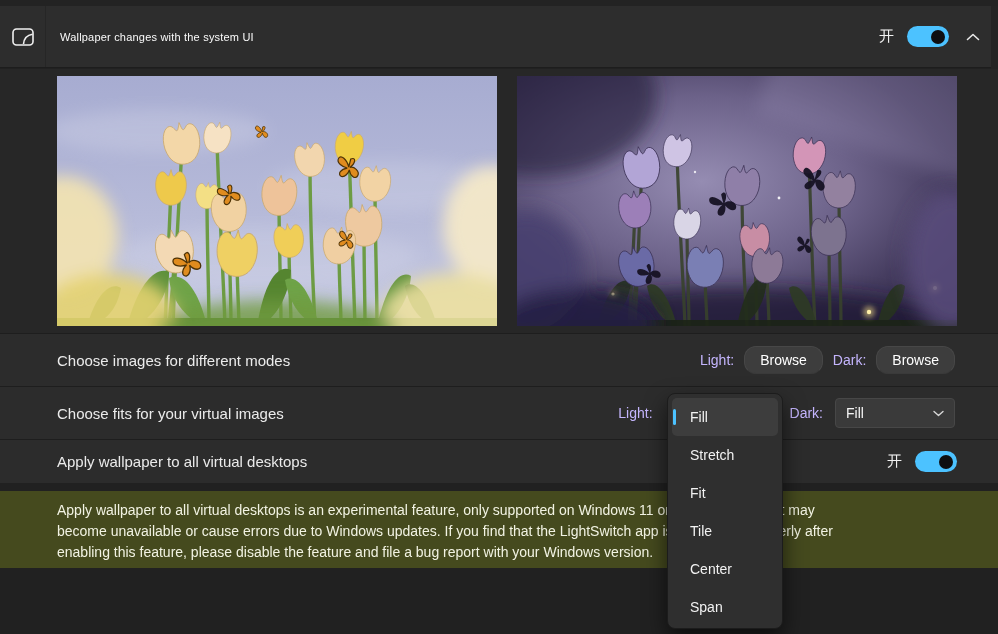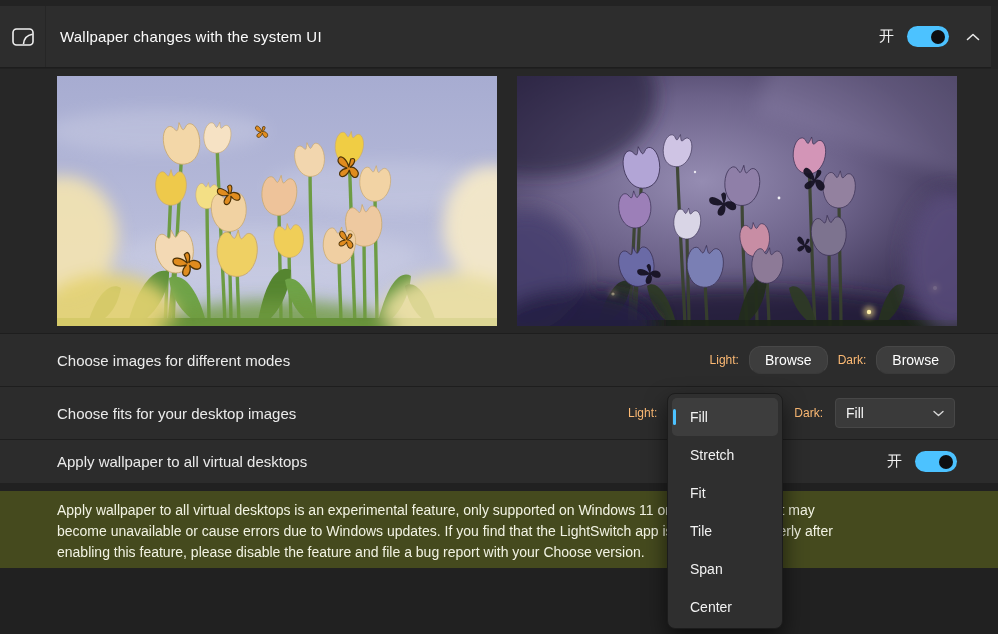--- a/index.html
+++ b/index.html
@@ -6,21 +6,21 @@
   html,body { background:#1b1b1b; }
   body { font-family:"Liberation Sans", sans-serif; }
   .app { position:relative; width:998px; height:634px; background:#212121; overflow:hidden; color:#ececec; }
 
   
   .topstrip { position:absolute; top:0; left:0; width:998px; height:6px; background:#232323; }
   .header { position:absolute; top:6px; left:0; width:998px; height:62px; background:#2d2d2d;
             border-bottom:1px solid #1d1d1d; display:flex; align-items:center; }
   .icon-cell { width:46px; height:100%; display:flex; align-items:center; justify-content:center;
                border-right:1px solid #262626; }
-  .header-title { font-size:15px; color:#fbfbfb; margin-left:14px; letter-spacing:.2px; }
+  .header-title { font-size:11px; color:#fbfbfb; margin-left:14px; letter-spacing:.2px; }
   .header-right { margin-left:auto; display:flex; align-items:center; gap:13px; padding-right:14px; }
   .edge-strip { position:absolute; top:0; right:0; width:7px; height:69px; background:#242424; }
 
   .cjk-label { font-size:15px; color:#f2f2f2; }
 
   
   .toggle { position:relative; width:42px; height:21px; border-radius:11px; background:#4cc2ff; cursor:pointer; flex:0 0 auto; }
   .toggle .knob { position:absolute; top:3.5px; right:4px; width:14px; height:14px; border-radius:50%; background:#0e0f12; }
 
   .chev-btn { display:flex; align-items:center; justify-content:center; width:22px; height:22px; }
@@ -33,21 +33,21 @@
   .preview svg { display:block; width:440px; height:250px; }
 
   
   .row { position:absolute; left:0; width:998px; background:#2c2c2c; border-top:1px solid #1e1e1e;
          display:flex; align-items:center; }
   .row-1 { top:333px; height:53px; }
   .row-2 { top:386px; height:53px; }
   .row-3 { top:439px; height:44px; }
   .row-label { font-size:15px; color:#ebebeb; margin-left:57px; }
   .row-controls { margin-left:auto; display:flex; align-items:center; }
-  .mode-label { font-size:12px; color:#fdba74; }
+  .mode-label { font-size:14px; color:#c4b5fd; }
   .btn { font-family:"Liberation Sans",sans-serif; font-size:14px; color:#ffffff; background:#3d3d3d;
          border:1px solid #474747; border-bottom-color:#3a3a3a; border-radius:12px; padding:5px 15px; cursor:pointer; }
   .combo { width:120px; height:30px; background:#3a3a3a; border:1px solid #474747; border-radius:4px;
            display:flex; align-items:center; justify-content:space-between; padding:0 10px; cursor:pointer; }
   .combo-value { font-size:14px; color:#f4f4f4; }
   .combo-spacer { width:113px; height:30px; }
 
   
   .warning { position:absolute; top:491px; left:0; width:998px; height:77px; background:#454a1e;
              padding:9px 70px 0 57px; }
@@ -271,21 +271,21 @@
     <div class="row-label">Choose images for different modes</div>
     <div class="row-controls" style="gap:10px; padding-right:43px;">
       <span class="mode-label">Light:</span>
       <button class="btn">Browse</button>
       <span class="mode-label">Dark:</span>
       <button class="btn">Browse</button>
     </div>
   </div>
 
   <div class="row row-2">
-    <div class="row-label">Choose fits for your desktop images</div>
+    <div class="row-label">Choose fits for your virtual images</div>
     <div class="row-controls" style="gap:12px; padding-right:43px;">
       <span class="mode-label">Light:</span>
       <div class="combo-spacer"></div>
       <span class="mode-label">Dark:</span>
       <div class="combo">
         <span class="combo-value">Fill</span>
         <svg width="11" height="7" viewBox="0 0 11 7">
           <polyline points="1,1.5 5.5,5.5 10,1.5" fill="none" stroke="#d8d8d8" stroke-width="1.4" stroke-linecap="round" stroke-linejoin="round"></polyline>
         </svg>
       </div>
@@ -298,26 +298,26 @@
       <span class="cjk-label">开</span>
       <div class="toggle">
           <div class="knob"></div>
         </div>
     </div>
   </div>
 
   <div class="warning">
     <span class="warning-line">Apply wallpaper to all virtual desktops is an experimental feature, only supported on Windows 11 or higher versions. It may</span>
     <span class="warning-line">become unavailable or cause errors due to Windows updates. If you find that the LightSwitch app is not running properly after</span>
-    <span class="warning-line">enabling this feature, please disable the feature and file a bug report with your Choose version.</span>
+    <span class="warning-line">enabling this feature, please disable the feature and file a bug report with your Windows version.</span>
   </div>
 
   <div class="bottom-area"></div>
 
   <div class="popup">
     <div class="popup-item selected">Fill</div>
     <div class="popup-item">Stretch</div>
     <div class="popup-item">Fit</div>
     <div class="popup-item">Tile</div>
+    <div class="popup-item">Center</div>
     <div class="popup-item">Span</div>
-    <div class="popup-item">Center</div>
   </div>
 </div>
 
 </body></html>

